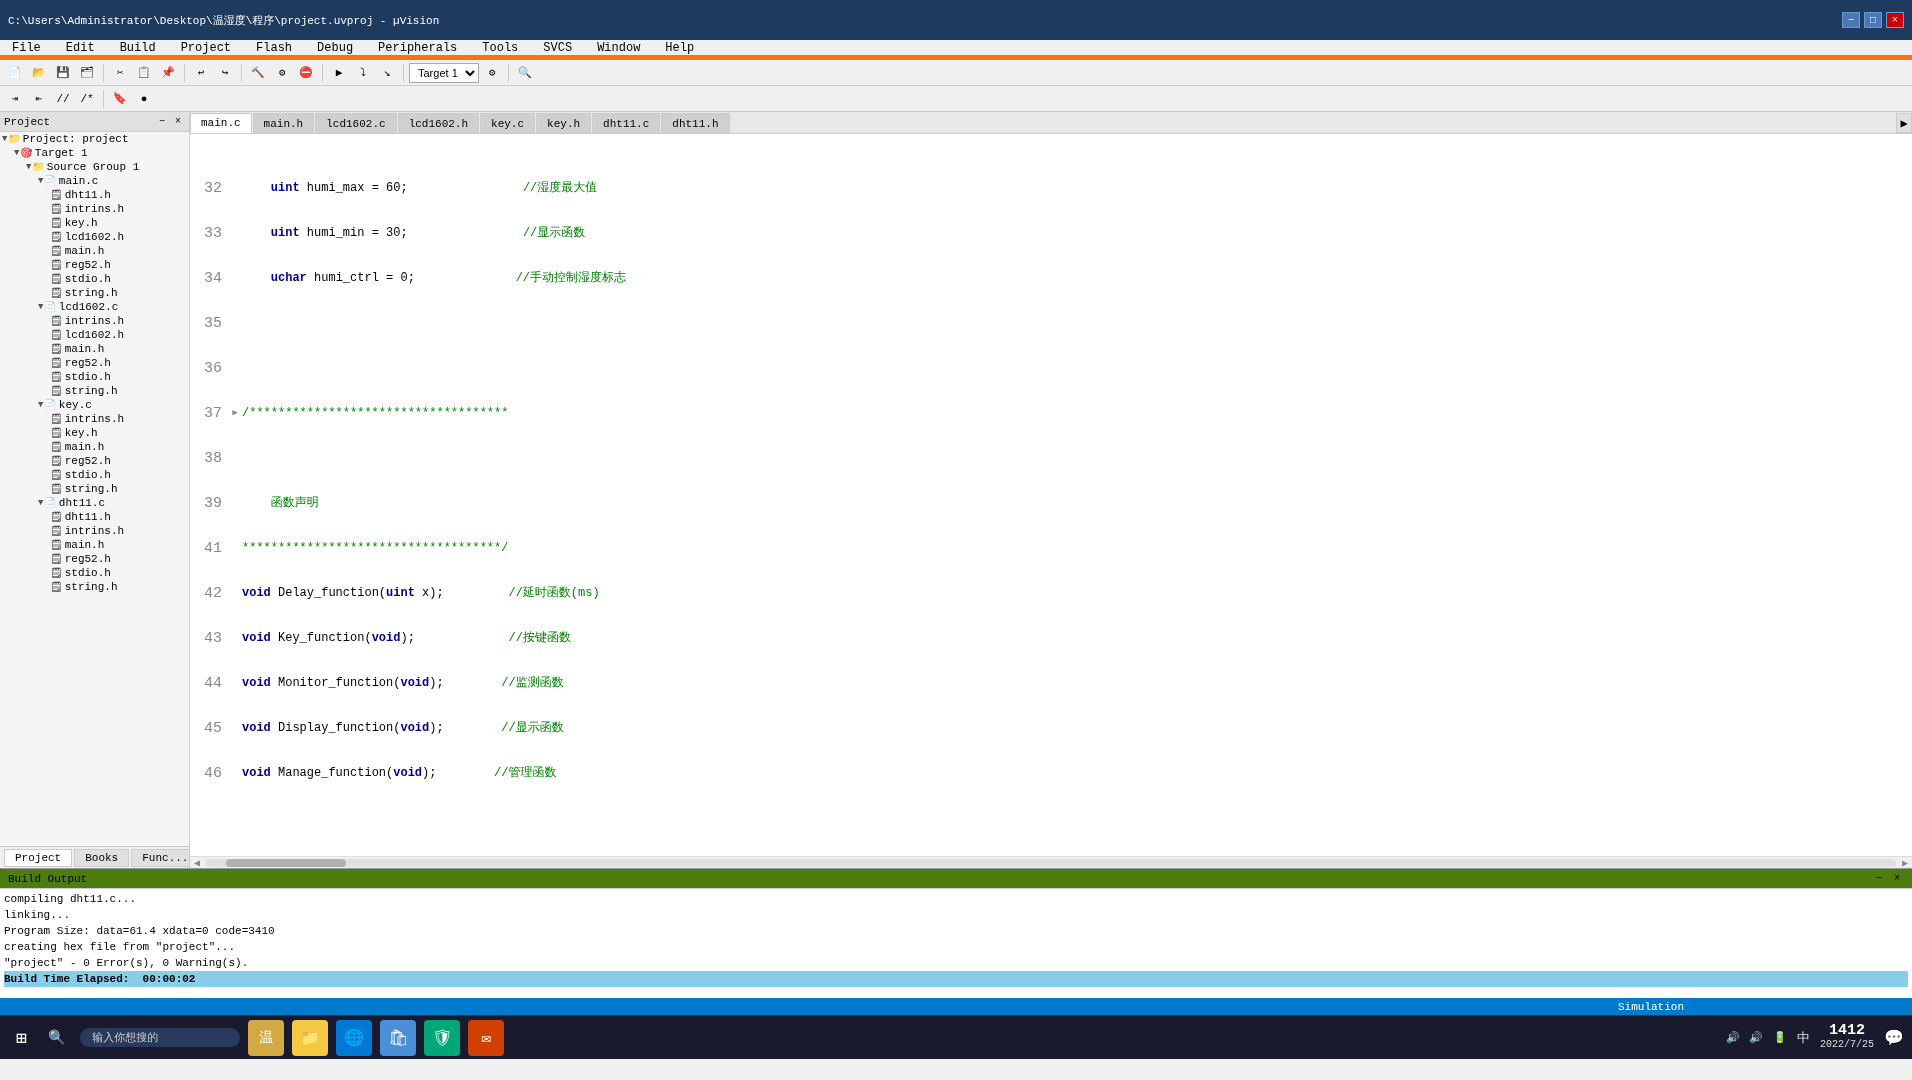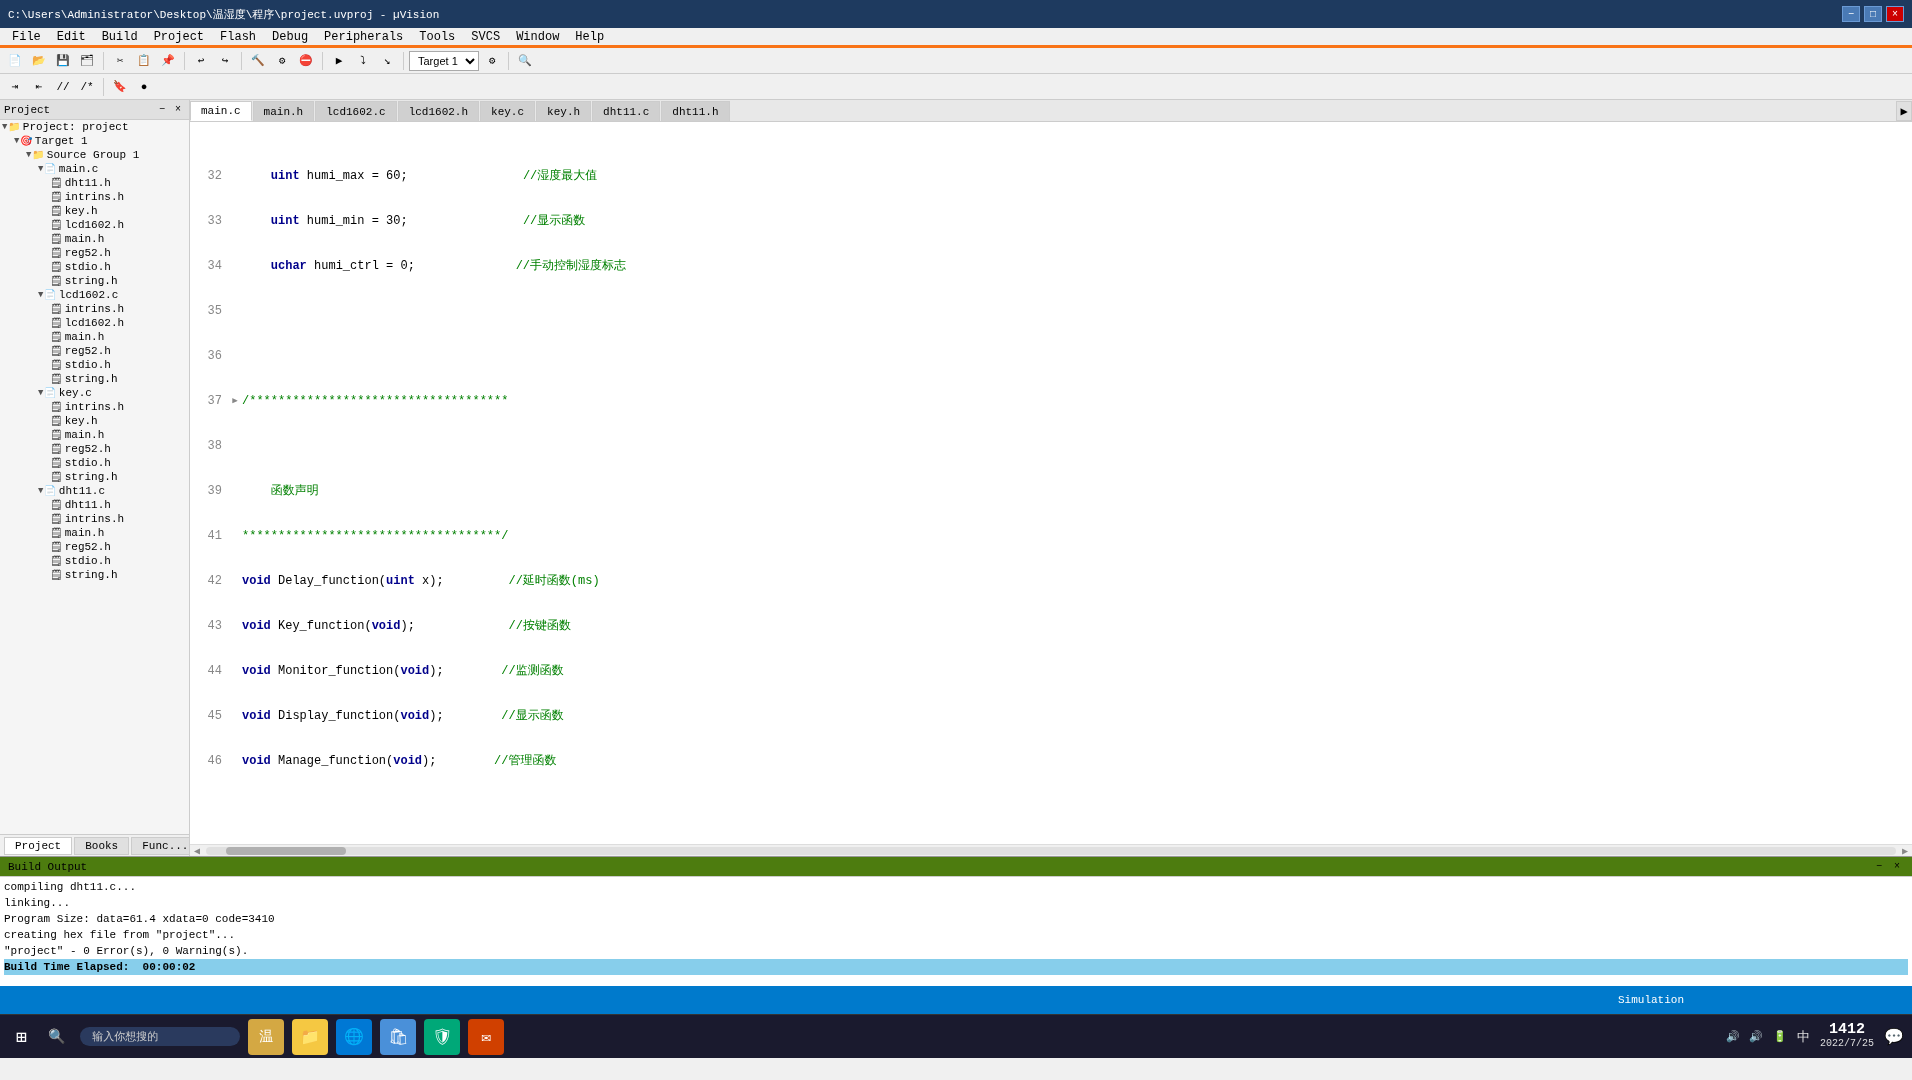--- a/index.html
+++ b/index.html
@@ -1,24 +1,24 @@
 <!DOCTYPE html>
 <html><head>
   <meta charset="utf-8">
   <style>
     * { margin: 0; padding: 0; box-sizing: border-box; }
     body { font-family: 'Consolas', 'Courier New', monospace; font-size: 12px; background: #f0f0f0; color: #000; width: 1912px; height: 1080px; overflow: hidden; }
     
     
-    #title-bar { background: #1e3a5f; color: #fff; height: 28px; display: flex; align-items: center; padding: 0 8px; font-size: 11px; justify-content: space-between; }
+    #title-bar { background: #1e3a5f; color: #fff; height: 40px; display: flex; align-items: center; padding: 0 8px; font-size: 11px; justify-content: space-between; }
     #title-bar .window-controls { display: flex; gap: 4px; }
     #title-bar .win-btn { width: 18px; height: 16px; background: #4a7ab5; border: 1px solid #6a9ad5; display: flex; align-items: center; justify-content: center; font-size: 10px; cursor: pointer; color: #fff; }
     
     
-    #menu-bar { background: #f0f0f0; height: 20px; display: flex; align-items: center; border-bottom: 3px solid #f97316; padding: 0 4px; }
+    #menu-bar { background: #f0f0f0; height: 20px; display: flex; align-items: center; border-bottom: 5px solid #f97316; padding: 0 4px; gap: 9px; }
     .menu-item { padding: 2px 8px; font-size: 12px; cursor: pointer; }
     
     
     #toolbar1, #toolbar2 { background: #f0f0f0; height: 26px; display: flex; align-items: center; border-bottom: 1px solid #ccc; padding: 0 4px; gap: 2px; }
     .tb-btn { width: 22px; height: 22px; background: #f0f0f0; border: 1px solid transparent; display: flex; align-items: center; justify-content: center; cursor: pointer; font-size: 11px; }
     .tb-sep { width: 1px; height: 18px; background: #ccc; margin: 0 3px; }
     .target-select { background: #fff; border: 1px solid #aaa; padding: 1px 4px; font-size: 11px; height: 20px; }
     
     
     #main-layout { display: flex; height: calc(1080px - 22px - 20px - 26px - 26px - 20px - 22px - 44px); }
@@ -42,35 +42,35 @@
     #editor-area { flex: 1; display: flex; flex-direction: column; overflow: hidden; }
     #tab-bar { background: #e8e8e8; height: 22px; display: flex; align-items: flex-end; border-bottom: 1px solid #ccc; overflow: hidden; }
     .editor-tab { height: 20px; padding: 0 10px; display: flex; align-items: center; font-size: 11px; border: 1px solid #ccc; border-bottom: none; background: #d0d0d0; cursor: pointer; margin-right: 1px; white-space: nowrap; }
     .editor-tab.active { background: #fff; border-bottom: 1px solid #fff; z-index: 1; }
     #tab-scroll-right { width: 16px; height: 20px; display: flex; align-items: center; justify-content: center; background: #e0e0e0; border: 1px solid #ccc; cursor: pointer; margin-left: auto; }
     
     
     #code-editor { flex: 1; background: #fff; overflow: auto; display: flex; position: relative; }
     #code-content { flex: 1; padding: 2px 8px; font-size: 12px; line-height: 15px; white-space: pre; color: #000; overflow: visible; }
     .line { display: flex; align-items: flex-start; min-height: 15px; }
-    .line-num { width: 30px; min-width: 30px; color: #888; font-size: 12px; text-align: right; padding-right: 6px; user-select: none; line-height: 15px; }
+    .line-num { width: 30px; min-width: 30px; color: #888; font-size: 15px; text-align: right; padding-right: 6px; user-select: none; line-height: 15px; }
     .line-marker { width: 14px; min-width: 14px; text-align: center; color: #888; font-size: 9px; line-height: 15px; }
     .line-code { flex: 1; line-height: 15px; }
     .kw { color: #00008b; font-weight: bold; }
     .comment { color: #008000; }
     .fold-marker { color: #888; font-size: 9px; }
     
     
     #bottom-panel { height: 130px; background: #fff; border-top: 1px solid #999; display: flex; flex-direction: column; }
     #bottom-panel-header { background: #4d7c0f; height: 20px; display: flex; align-items: center; padding: 0 8px; font-size: 11px; border-bottom: 1px solid #ccc; justify-content: space-between; }
     #bottom-content { flex: 1; overflow-y: auto; padding: 2px 4px; font-size: 11px; line-height: 16px; }
     .build-final { background: #87ceeb; color: #000; font-weight: bold; }
     
     
-    #status-bar { height: 28px; background: #007acc; color: #fff; display: flex; align-items: center; padding: 0 8px; font-size: 11px; gap: 20px; }
+    #status-bar { height: 17px; background: #007acc; color: #fff; display: flex; align-items: center; padding: 0 8px; font-size: 11px; gap: 20px; }
     
     
     #bottom-tabs { height: 22px; background: #f0f0f0; border-top: 1px solid #ccc; display: flex; align-items: center; padding: 0 4px; gap: 2px; }
     .bottom-tab { padding: 2px 10px; font-size: 11px; border: 1px solid #ccc; background: #e0e0e0; cursor: pointer; height: 18px; display: flex; align-items: center; }
     .bottom-tab.active { background: #fff; }
     
     
     #taskbar { height: 44px; background: #1a1a2e; display: flex; align-items: center; padding: 0 8px; gap: 8px; border-top: 1px solid #333; }
     #taskbar-right { margin-left: auto; display: flex; align-items: center; gap: 8px; color: #ddd; font-size: 11px; }
     #clock-area { text-align: center; color: #fff; font-size: 11px; line-height: 14px; }

